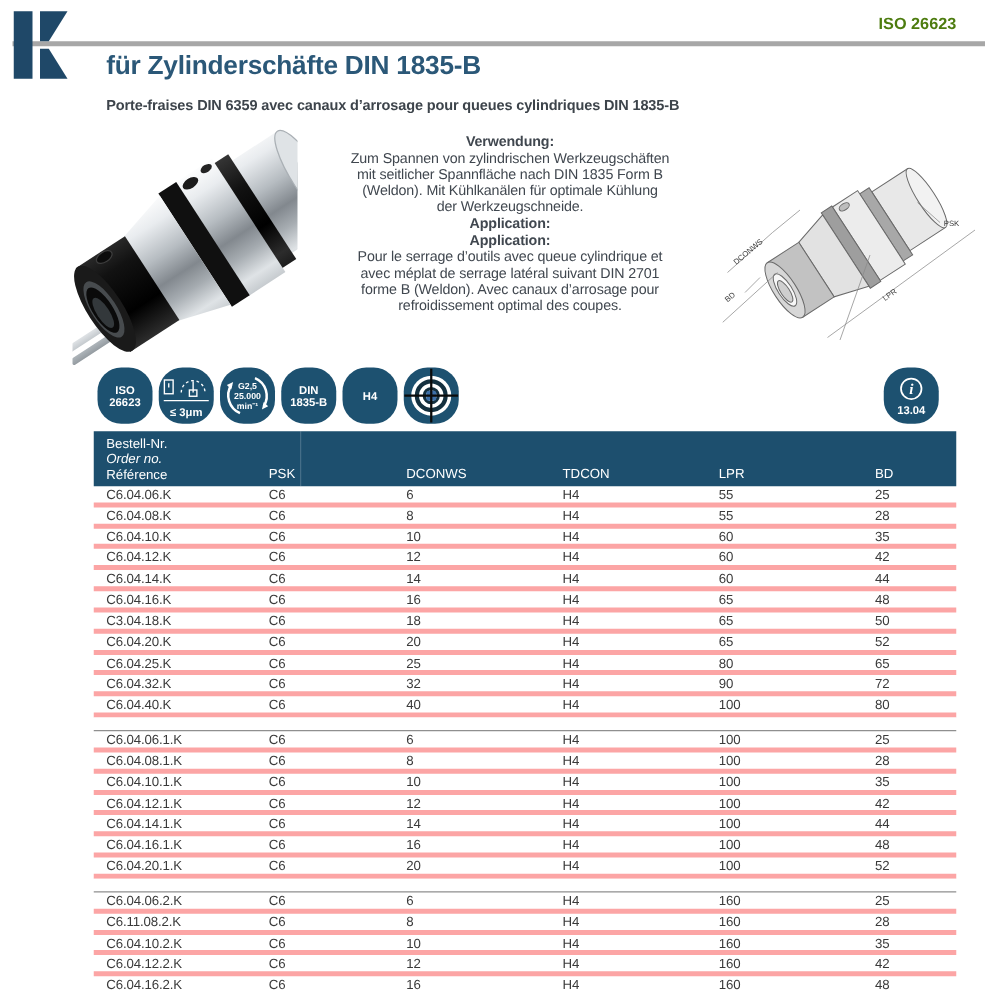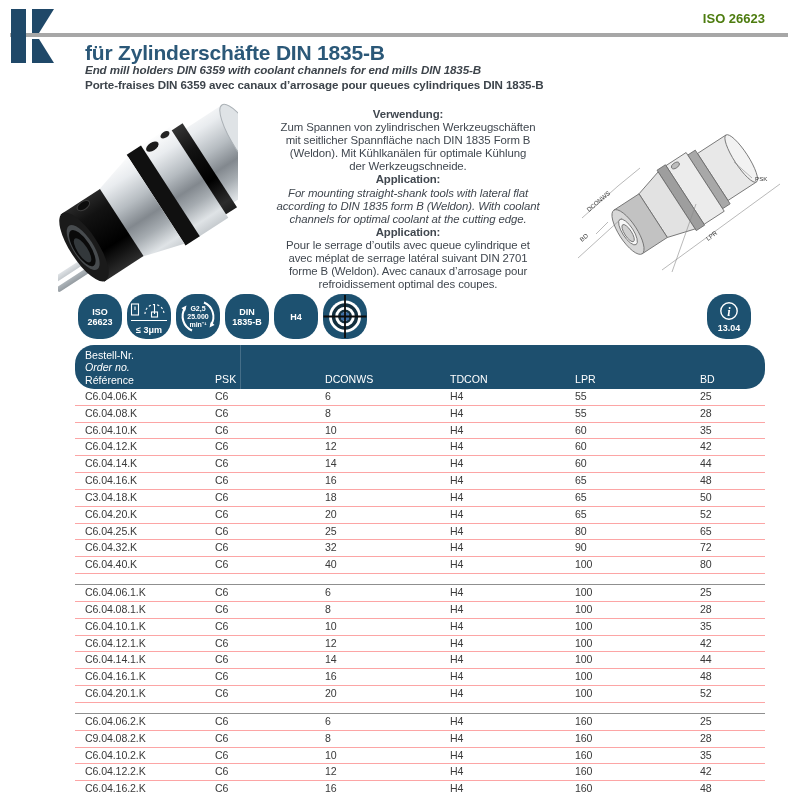--- a/index.html
+++ b/index.html
@@ -29,45 +29,44 @@
          display:flex;flex-direction:column;align-items:center;justify-content:center;
          font-size:9px;font-weight:bold;line-height:10px;position:relative;box-sizing:border-box;}
   .badge-right{position:absolute;left:707px;top:294px;}
   .badge .divline{position:absolute;left:4px;right:4px;top:26px;height:1px;background:#fff;}
   .badge .under{position:absolute;bottom:4px;left:0;right:0;text-align:center;font-size:9px;}
   .badge svg{display:block;}
 
   
   .tbl{position:absolute;left:75px;top:345px;width:690px;}
   .thead{display:grid;grid-template-columns:140px 110px 125px 125px 125px 65px;
-         height:44px;background:#1d4f6e;color:#fff;font-size:10.6px;position:relative;border-radius:19px;}
+         height:44px;background:#1d4f6e;color:#fff;font-size:10.6px;position:relative;}
   .thead .c1{padding:4px 0 0 10px;line-height:12.3px;}
   .thead .c1 .it{font-style:italic;}
   .thead .ch{align-self:end;padding-bottom:4px;}
   .thead .vsep{position:absolute;left:165px;top:0;bottom:0;width:1px;background:rgba(255,255,255,0.18);}
   .trow{display:grid;grid-template-columns:140px 110px 125px 125px 125px 65px;
-        height:16.83px;box-sizing:border-box;border-bottom:1px solid #fca5a5;
+        height:16.83px;box-sizing:border-box;border-bottom:4px solid #fca5a5;
         font-size:10.6px;line-height:15.5px;color:#3a3a3a;letter-spacing:-0.1px;}
   .trow .cell:first-child{padding-left:10px;}
   .spacer{height:11px;box-sizing:border-box;border-bottom:1px solid #8f8f8f;background:#fff;}
 </style>
 </head>
 <body>
 
 <div class="page">
 
   <svg class="logo" width="48" height="58" viewBox="0 0 48 58">
     <rect x="1" y="2" width="15" height="54" fill="#1f4868"></rect>
     <polygon points="22,2 44,2 29,26 22,26" fill="#1f4868"></polygon>
     <polygon points="22,32 29,32 44,56 22,56" fill="#1f4868"></polygon>
   </svg>
   <div class="rule"></div>
   <div class="iso-ref">ISO 26623</div>
   <div class="subtitle-de">für Zylinderschäfte DIN 1835-B</div>
-  <div class="title-en">End mill holders DIN 6359 with coolant channels for end mills DIN 1835-B</div>
   <div class="title-fr">Porte-fraises DIN 6359 avec canaux d’arrosage pour queues cylindriques DIN 1835-B</div>
 
   <svg class="photo" viewBox="0 0 180 194">
     <defs>
       <linearGradient id="chromeA" gradientUnits="userSpaceOnUse" x1="0" y1="-56" x2="0" y2="56">
         <stop offset="0" stop-color="#ffffff"></stop>
           <stop offset="0.18" stop-color="#e9ecef"></stop>
         <stop offset="0.40" stop-color="#b6bcc1"></stop>
           <stop offset="0.58" stop-color="#82888e"></stop>
         <stop offset="0.72" stop-color="#a6acb1"></stop>
@@ -107,23 +106,20 @@
     </g>
   </svg>
 
   <div class="desc">
     <div class="lbl">Verwendung:</div>
     <div class="body">Zum Spannen von zylindrischen Werkzeugschäften
 mit seitlicher Spannfläche nach DIN 1835 Form B
 (Weldon). Mit Kühlkanälen für optimale Kühlung
 der Werkzeugschneide.</div>
     <div class="lbl">Application:</div>
-    <div class="body it">For mounting straight-shank tools with lateral flat
-according to DIN 1835 form B (Weldon). With coolant
-channels for optimal coolant at the cutting edge.</div>
     <div class="lbl">Application:</div>
     <div class="body">Pour le serrage d’outils avec queue cylindrique et
 avec méplat de serrage latéral suivant DIN 2701
 forme B (Weldon). Avec canaux d’arrosage pour
 refroidissement optimal des coupes.</div>
   </div>
 
   <svg class="drawing" viewBox="0 0 216 174">
     <g transform="translate(50,120) rotate(-33)" stroke="#6a6a6a" stroke-width="0.8">
       <rect x="101" y="-28" width="34" height="56" fill="#e8e8e8"></rect>
@@ -381,21 +377,21 @@
         <div class="spacer"></div>
         <div class="trow">
           <div class="cell">C6.04.06.2.K</div>
           <div class="cell">C6</div>
           <div class="cell">6</div>
           <div class="cell">H4</div>
           <div class="cell">160</div>
           <div class="cell">25</div>
         </div>
         <div class="trow">
-          <div class="cell">C9.04.08.2.K</div>
+          <div class="cell">C6.11.08.2.K</div>
           <div class="cell">C6</div>
           <div class="cell">8</div>
           <div class="cell">H4</div>
           <div class="cell">160</div>
           <div class="cell">28</div>
         </div>
         <div class="trow">
           <div class="cell">C6.04.10.2.K</div>
           <div class="cell">C6</div>
           <div class="cell">10</div>

